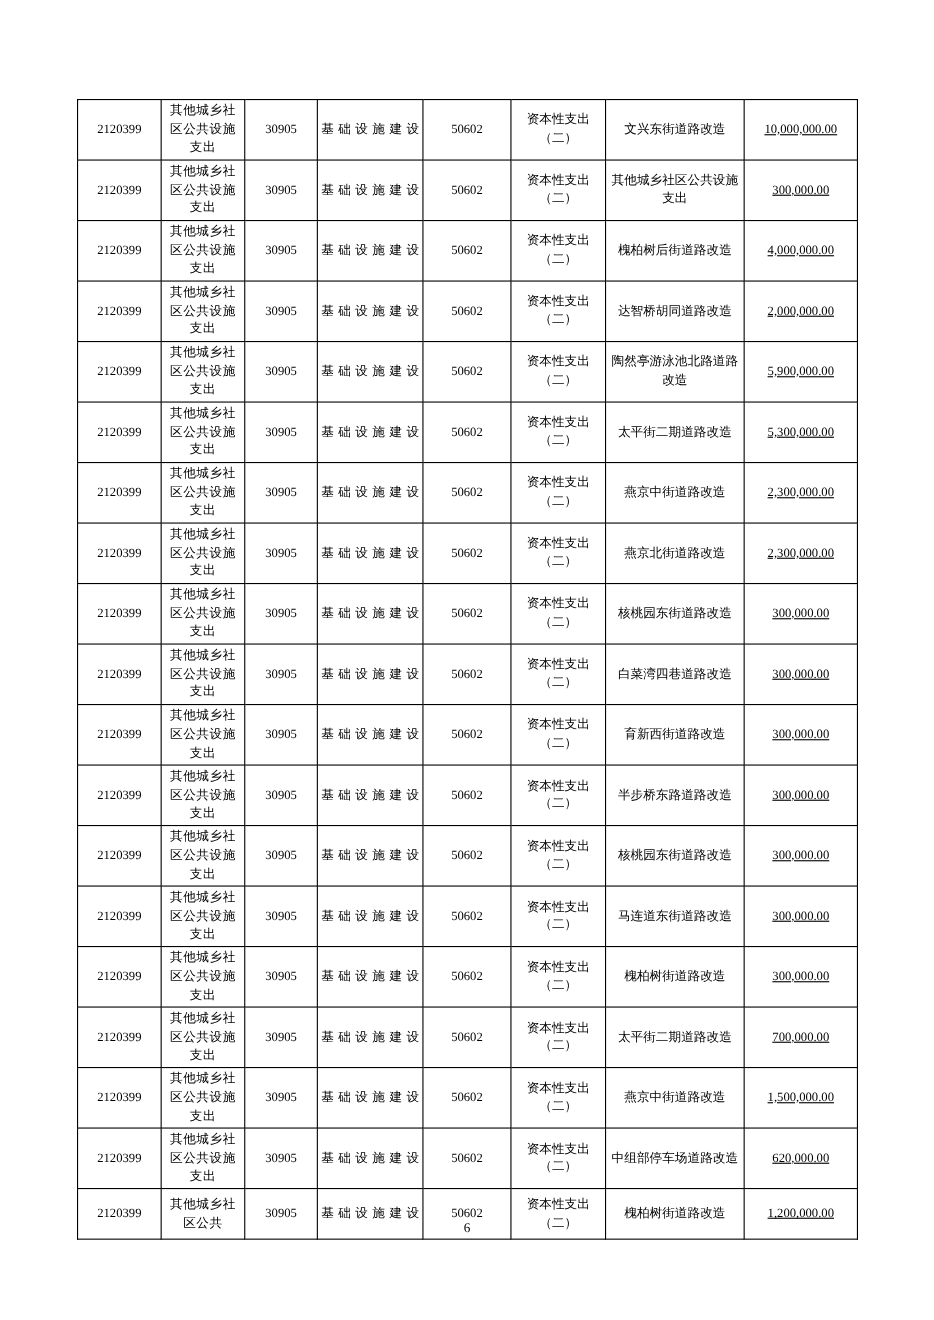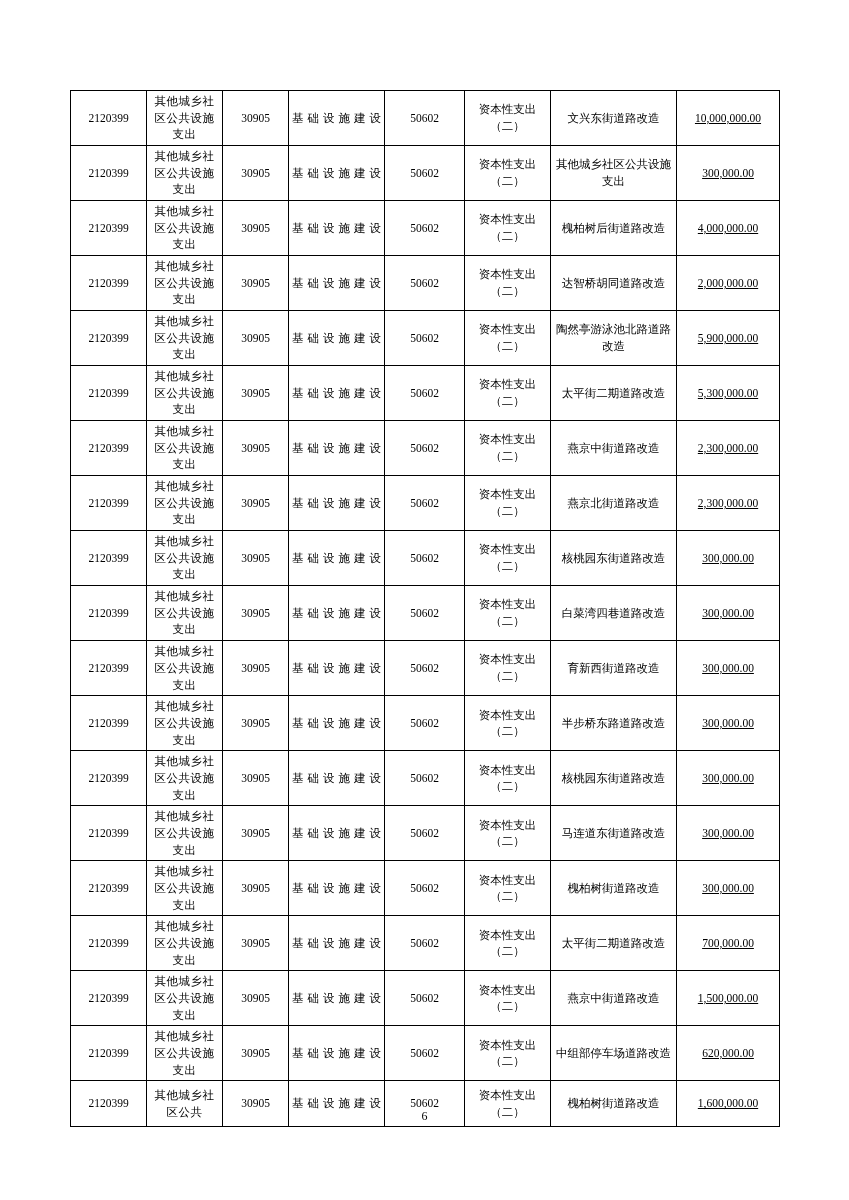--- a/index.html
+++ b/index.html
@@ -292,19 +292,19 @@
           <td class="cell-amount">620,000.00</td>
         </tr>
         <tr>
           <td class="cell-code">2120399</td>
           <td class="cell-name">其他城乡社区公共</td>
           <td class="cell-fcode">30905</td>
           <td class="cell-fname">基础设施建设</td>
           <td class="cell-ecode">50602</td>
           <td class="cell-ename">资本性支出（二）</td>
           <td class="cell-project">槐柏树街道路改造</td>
-          <td class="cell-amount">1,600,000.00</td>
+          <td class="cell-amount">1,200,000.00</td>
         </tr>
       </tbody>
   </table>
 
   <div class="page-number">6</div>
 </div>
 
 </body></html>

